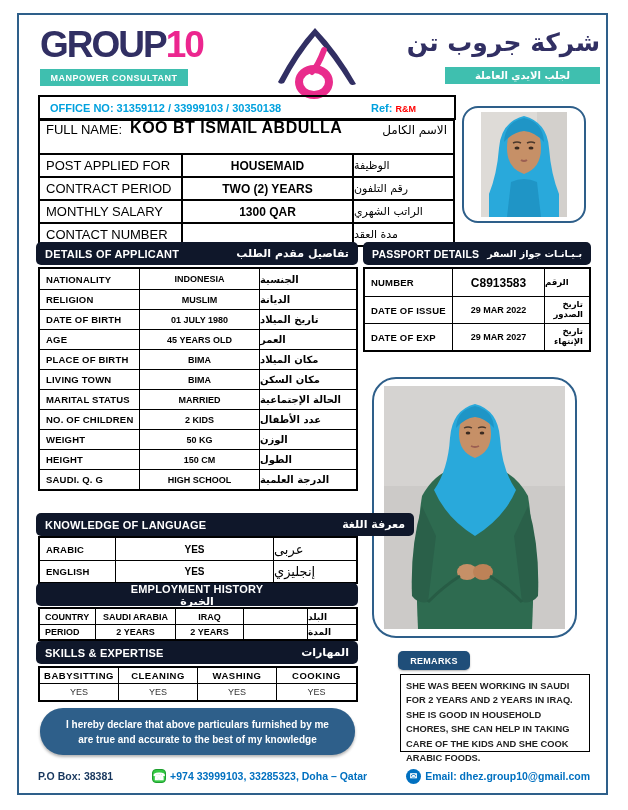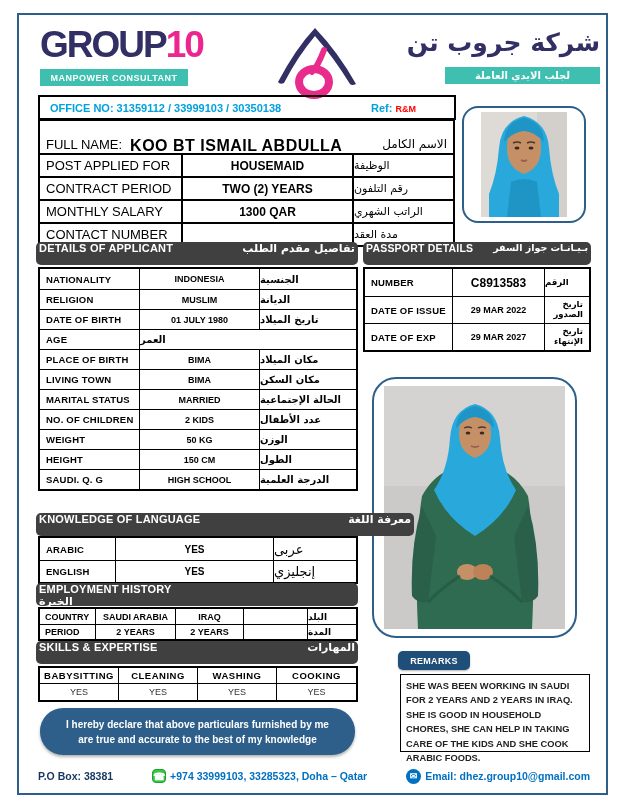--- a/index.html
+++ b/index.html
@@ -21,37 +21,37 @@
 
   
   .office-bar { position:absolute; left:38px; top:95px; width:418px; height:25px; border:2px solid #000;
                 display:flex; align-items:center; padding:0 10px; font-size:11px; font-weight:bold; }
   .office-no { color:#00A1DE; }
   .office-ref { margin-left:auto; margin-right:28px; }
   .office-ref .rl { color:#00A1DE; } .office-ref .rv { color:#FF0000; font-size:9px; }
 
   
   .main-tbl { position:absolute; left:38px; top:119px; width:417px; border:2px solid #000; background:#fff; }
-  .main-name-row { display:flex; align-items:flex-start; height:24px; padding:16px 6px; }
+  .main-name-row { display:flex; align-items:flex-end; height:24px; padding:16px 6px; }
   .fn-label { font-size:13px; }
   .fn-value { font-size:16px; font-weight:bold; letter-spacing:.5px; margin-left:8px; }
   .fn-ar { margin-left:auto; direction:rtl; font-size:12px; font-family:"DejaVu Sans", sans-serif; }
   .main-row { display:grid; grid-template-columns:143px 171px 1fr; border-top:2px solid #000; height:23px; }
   .main-row > div { display:flex; align-items:center; }
   .m-label { padding-left:6px; font-size:13px; border-right:2px solid #000; }
   .m-value { justify-content:center; font-size:12px; font-weight:bold; border-right:2px solid #000; }
   .m-ar { justify-content:flex-end; padding-right:6px; direction:rtl; font-size:11px; font-family:"DejaVu Sans", sans-serif; }
 
   
   .photo-box-1 { position:absolute; left:462px; top:106px; width:124px; height:117px; border:2px solid #2E5F8A;
                  border-radius:16px; display:flex; align-items:center; justify-content:center; background:#fff; }
 
   
-  .sec-hd { position:absolute; background:#404040; color:#fff; border-radius:5px; display:flex; align-items:flex-start;
-            justify-content:space-between; padding:0 3px; font-weight:bold; height:23px; }
+  .sec-hd { position:absolute; background:#0f172a; color:#fff; border-radius:5px; display:flex; align-items:center;
+            justify-content:space-between; padding:0 9px; font-weight:bold; height:23px; }
   .sec-hd .en { font-size:11px; letter-spacing:.2px; }
   .sec-hd .ar { direction:rtl; font-size:11px; font-family:"DejaVu Sans", sans-serif; }
 
   
   .tbl3 { position:absolute; border:2px solid #000; background:#fff; }
   .t-row { display:grid; }
   .t-row + .t-row { border-top:1.5px solid #000; }
   .t-row > div { display:flex; align-items:center; }
   .c-label { padding-left:6px; font-weight:bold; font-size:9.5px; border-right:1.5px solid #000; letter-spacing:.2px; }
   .c-value { justify-content:center; font-size:9px; font-weight:bold; border-right:1.5px solid #000; text-align:center; }
@@ -199,20 +199,21 @@
         <div class="c-value">MUSLIM</div>
         <div class="c-ar">الديانة</div>
       </div>
     <div class="t-row">
         <div class="c-label">DATE OF BIRTH</div>
         <div class="c-value">01 JULY 1980</div>
         <div class="c-ar">تاريخ الميلاد</div>
       </div>
     <div class="t-row">
         <div class="c-label">AGE</div>
+        <div class="c-value">45 YEARS OLD</div>
         <div class="c-ar">العمر</div>
       </div>
     <div class="t-row">
         <div class="c-label">PLACE OF BIRTH</div>
         <div class="c-value">BIMA</div>
         <div class="c-ar">مكان الميلاد</div>
       </div>
     <div class="t-row">
         <div class="c-label">LIVING TOWN</div>
         <div class="c-value">BIMA</div>

